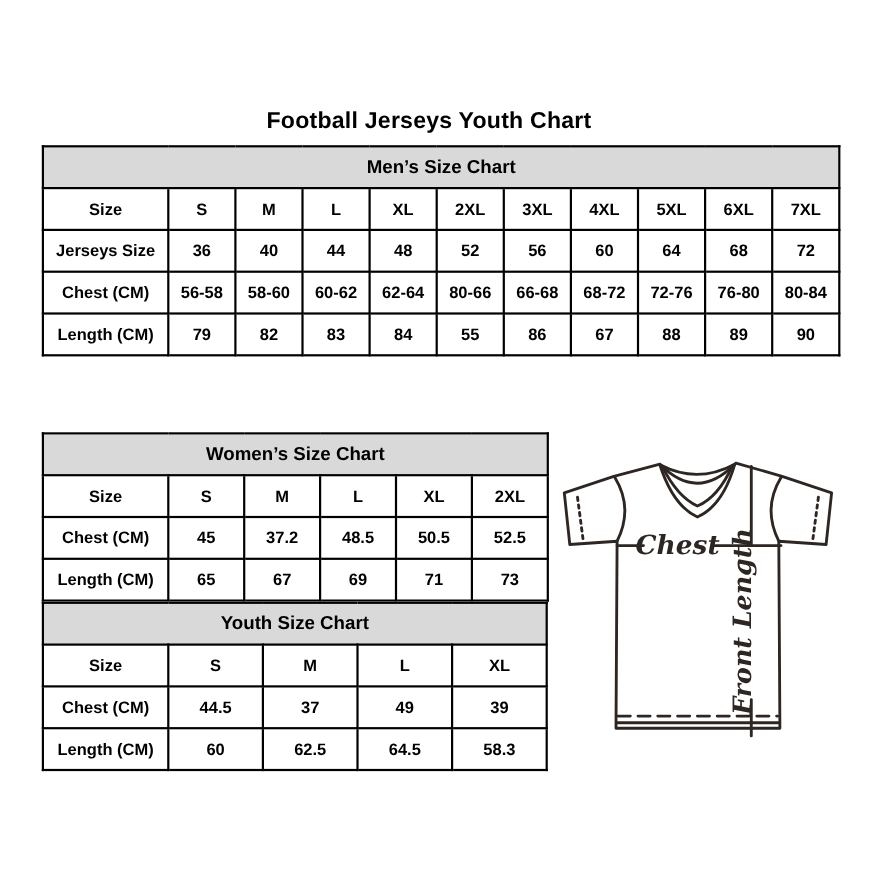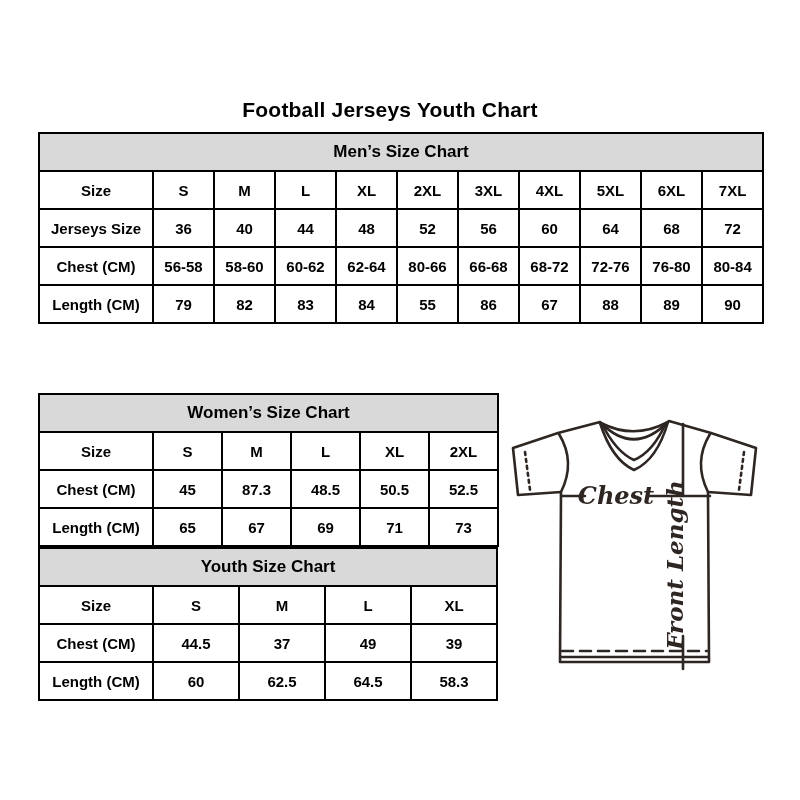--- a/index.html
+++ b/index.html
@@ -128,21 +128,21 @@
         <td>Size</td>
         <td>S</td>
         <td>M</td>
         <td>L</td>
         <td>XL</td>
         <td>2XL</td>
       </tr>
       <tr>
         <td>Chest (CM)</td>
         <td>45</td>
-        <td>87.3</td>
+        <td>37.2</td>
         <td>48.5</td>
         <td>50.5</td>
         <td>52.5</td>
       </tr>
       <tr>
         <td>Length (CM)</td>
         <td>65</td>
         <td>67</td>
         <td>69</td>
         <td>71</td>

